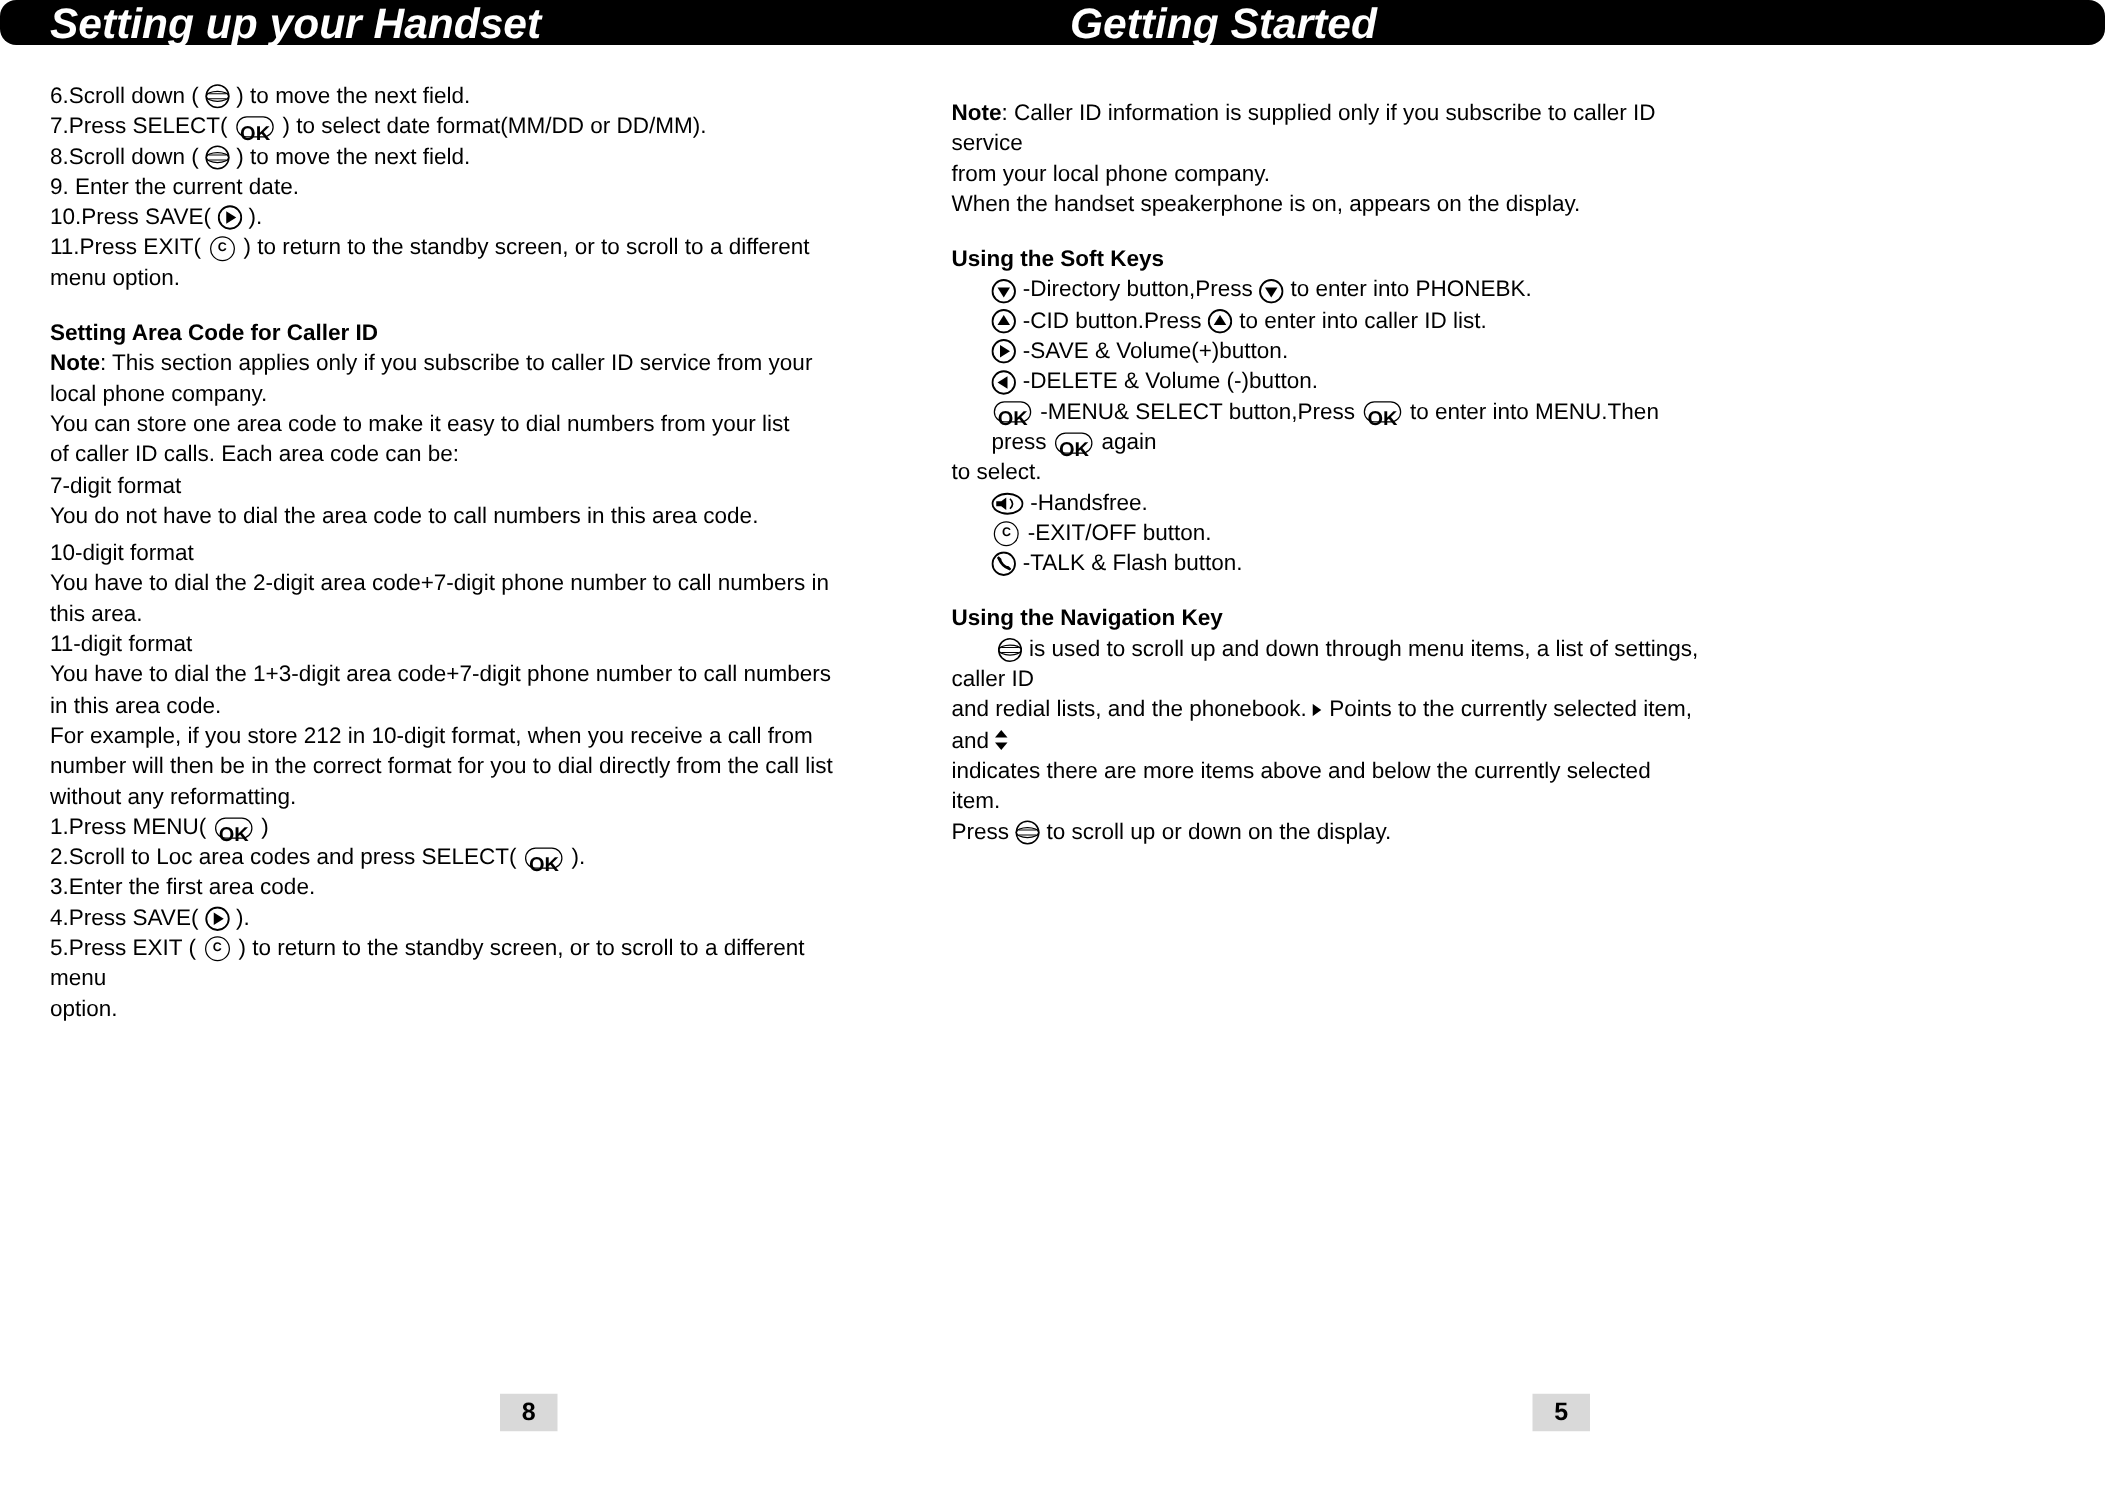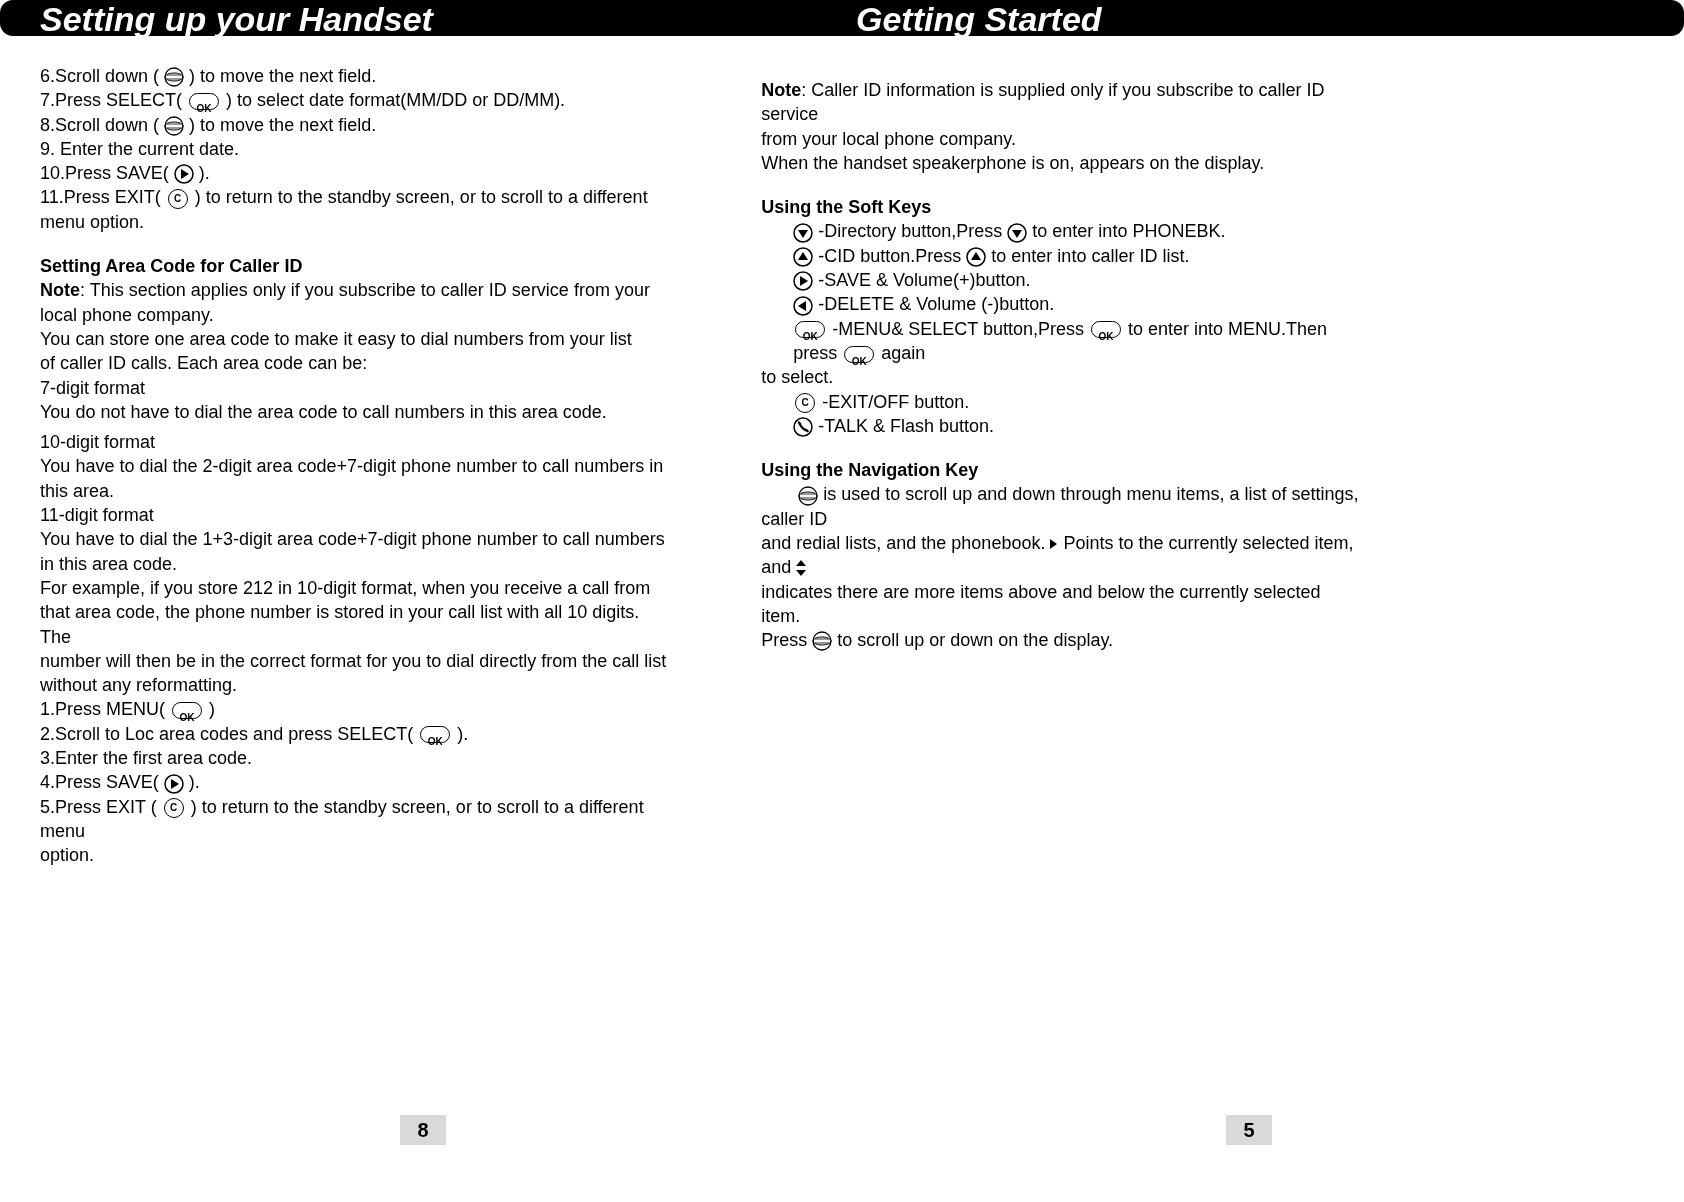--- a/index.html
+++ b/index.html
@@ -8,21 +8,21 @@
   .htitle{color:#fff;font-family:Arial Black,Arial,sans-serif;font-weight:900;font-style:italic;font-size:34px;letter-spacing:0px;}
   .htitle.left{margin-left:40px;}
   .htitle.right{position:absolute;left:856px;}
   .cols{display:flex;width:1424px;}
   .col{width:842px;box-sizing:border-box;padding:28px 40px 0 40px;color:#000;}
   .col.right{padding-left:52px;padding-right:60px;}
   p{margin:0;font-size:18px;line-height:1.35;}
   .circ{display:inline-block;width:18px;height:18px;border:1.5px solid #000;border-radius:50%;position:relative;vertical-align:middle;margin:0 2px;}
   .circ-txt{position:absolute;left:50%;top:50%;transform:translate(-50%,-52%);font-size:10px;font-weight:bold;font-family:Arial,sans-serif;}
   .oval{display:inline-block;min-width:24px;height:15px;border:1.5px solid #000;border-radius:10px;position:relative;vertical-align:middle;margin:0 2px;padding:0 2px;text-align:center;}
-  .oval-txt{font-size:10px;font-weight:bold;line-height:15px;display:inline-block;}
+  .oval-txt{font-size:16px;font-weight:bold;line-height:15px;display:inline-block;}
   svg{vertical-align:middle;}
   .b{font-weight:bold;}
   .mt{margin-top:20px;}
   .pagenum-bar{position:absolute;width:1684px;top:1115px;display:flex;}
   .pn{width:46px;height:30px;background:#d9d9d9;text-align:center;font-size:20px;font-weight:bold;line-height:30px;}
   .pn.left{margin-left:400px;}
   .pn.right{margin-left:780px;}
   .indent{padding-left:32px;}
 </style>
 </head>
@@ -124,21 +124,20 @@
     <p>of caller ID calls. Each area code can be:</p>
     <p>7-digit format</p>
     <p>You do not have to dial the area code to call numbers in this area code.</p>
     <p style="margin-top:6px">10-digit format</p>
     <p>You have to dial the 2-digit area code+7-digit phone number to call numbers in</p>
     <p>this area.</p>
     <p>11-digit format</p>
     <p>You have to dial the 1+3-digit area code+7-digit phone number to call numbers</p>
     <p>in this area code.</p>
     <p>For example, if you store 212 in 10-digit format, when you receive a call from</p>
-    <p>that area code, the phone number is stored in your call list with all 10 digits. The</p>
     <p>number will then be in the correct format for you to dial directly from the call list</p>
     <p>without any reformatting.</p>
     <p>
       <span>1.Press MENU(</span>
       <span class="oval"><span class="oval-txt">OK</span></span>
       <span>)</span>
     </p>
     <p>
       <span>2.Scroll to Loc area codes and press SELECT(</span>
       <span class="oval"><span class="oval-txt">OK</span></span>
@@ -202,20 +201,26 @@
     </p>
     <p class="indent">
       <span class="oval"><span class="oval-txt">OK</span></span>
       <span>-MENU&amp; SELECT button,Press</span>
       <span class="oval"><span class="oval-txt">OK</span></span>
       <span>to enter into MENU.Then press</span>
       <span class="oval"><span class="oval-txt">OK</span></span>
       <span>again</span>
     </p>
     <p>to select.</p>
+    <p class="indent">
+      <svg width="26" height="20">
+          <use href="#speaker"></use>
+        </svg>
+      <span>-Handsfree.</span>
+    </p>
     <p class="indent">
       <span class="circ"><span class="circ-txt">C</span></span>
       <span>-EXIT/OFF button.</span>
     </p>
     <p class="indent">
       <svg width="20" height="20">
           <use href="#talk"></use>
         </svg>
       <span>-TALK &amp; Flash button.</span>
     </p>

